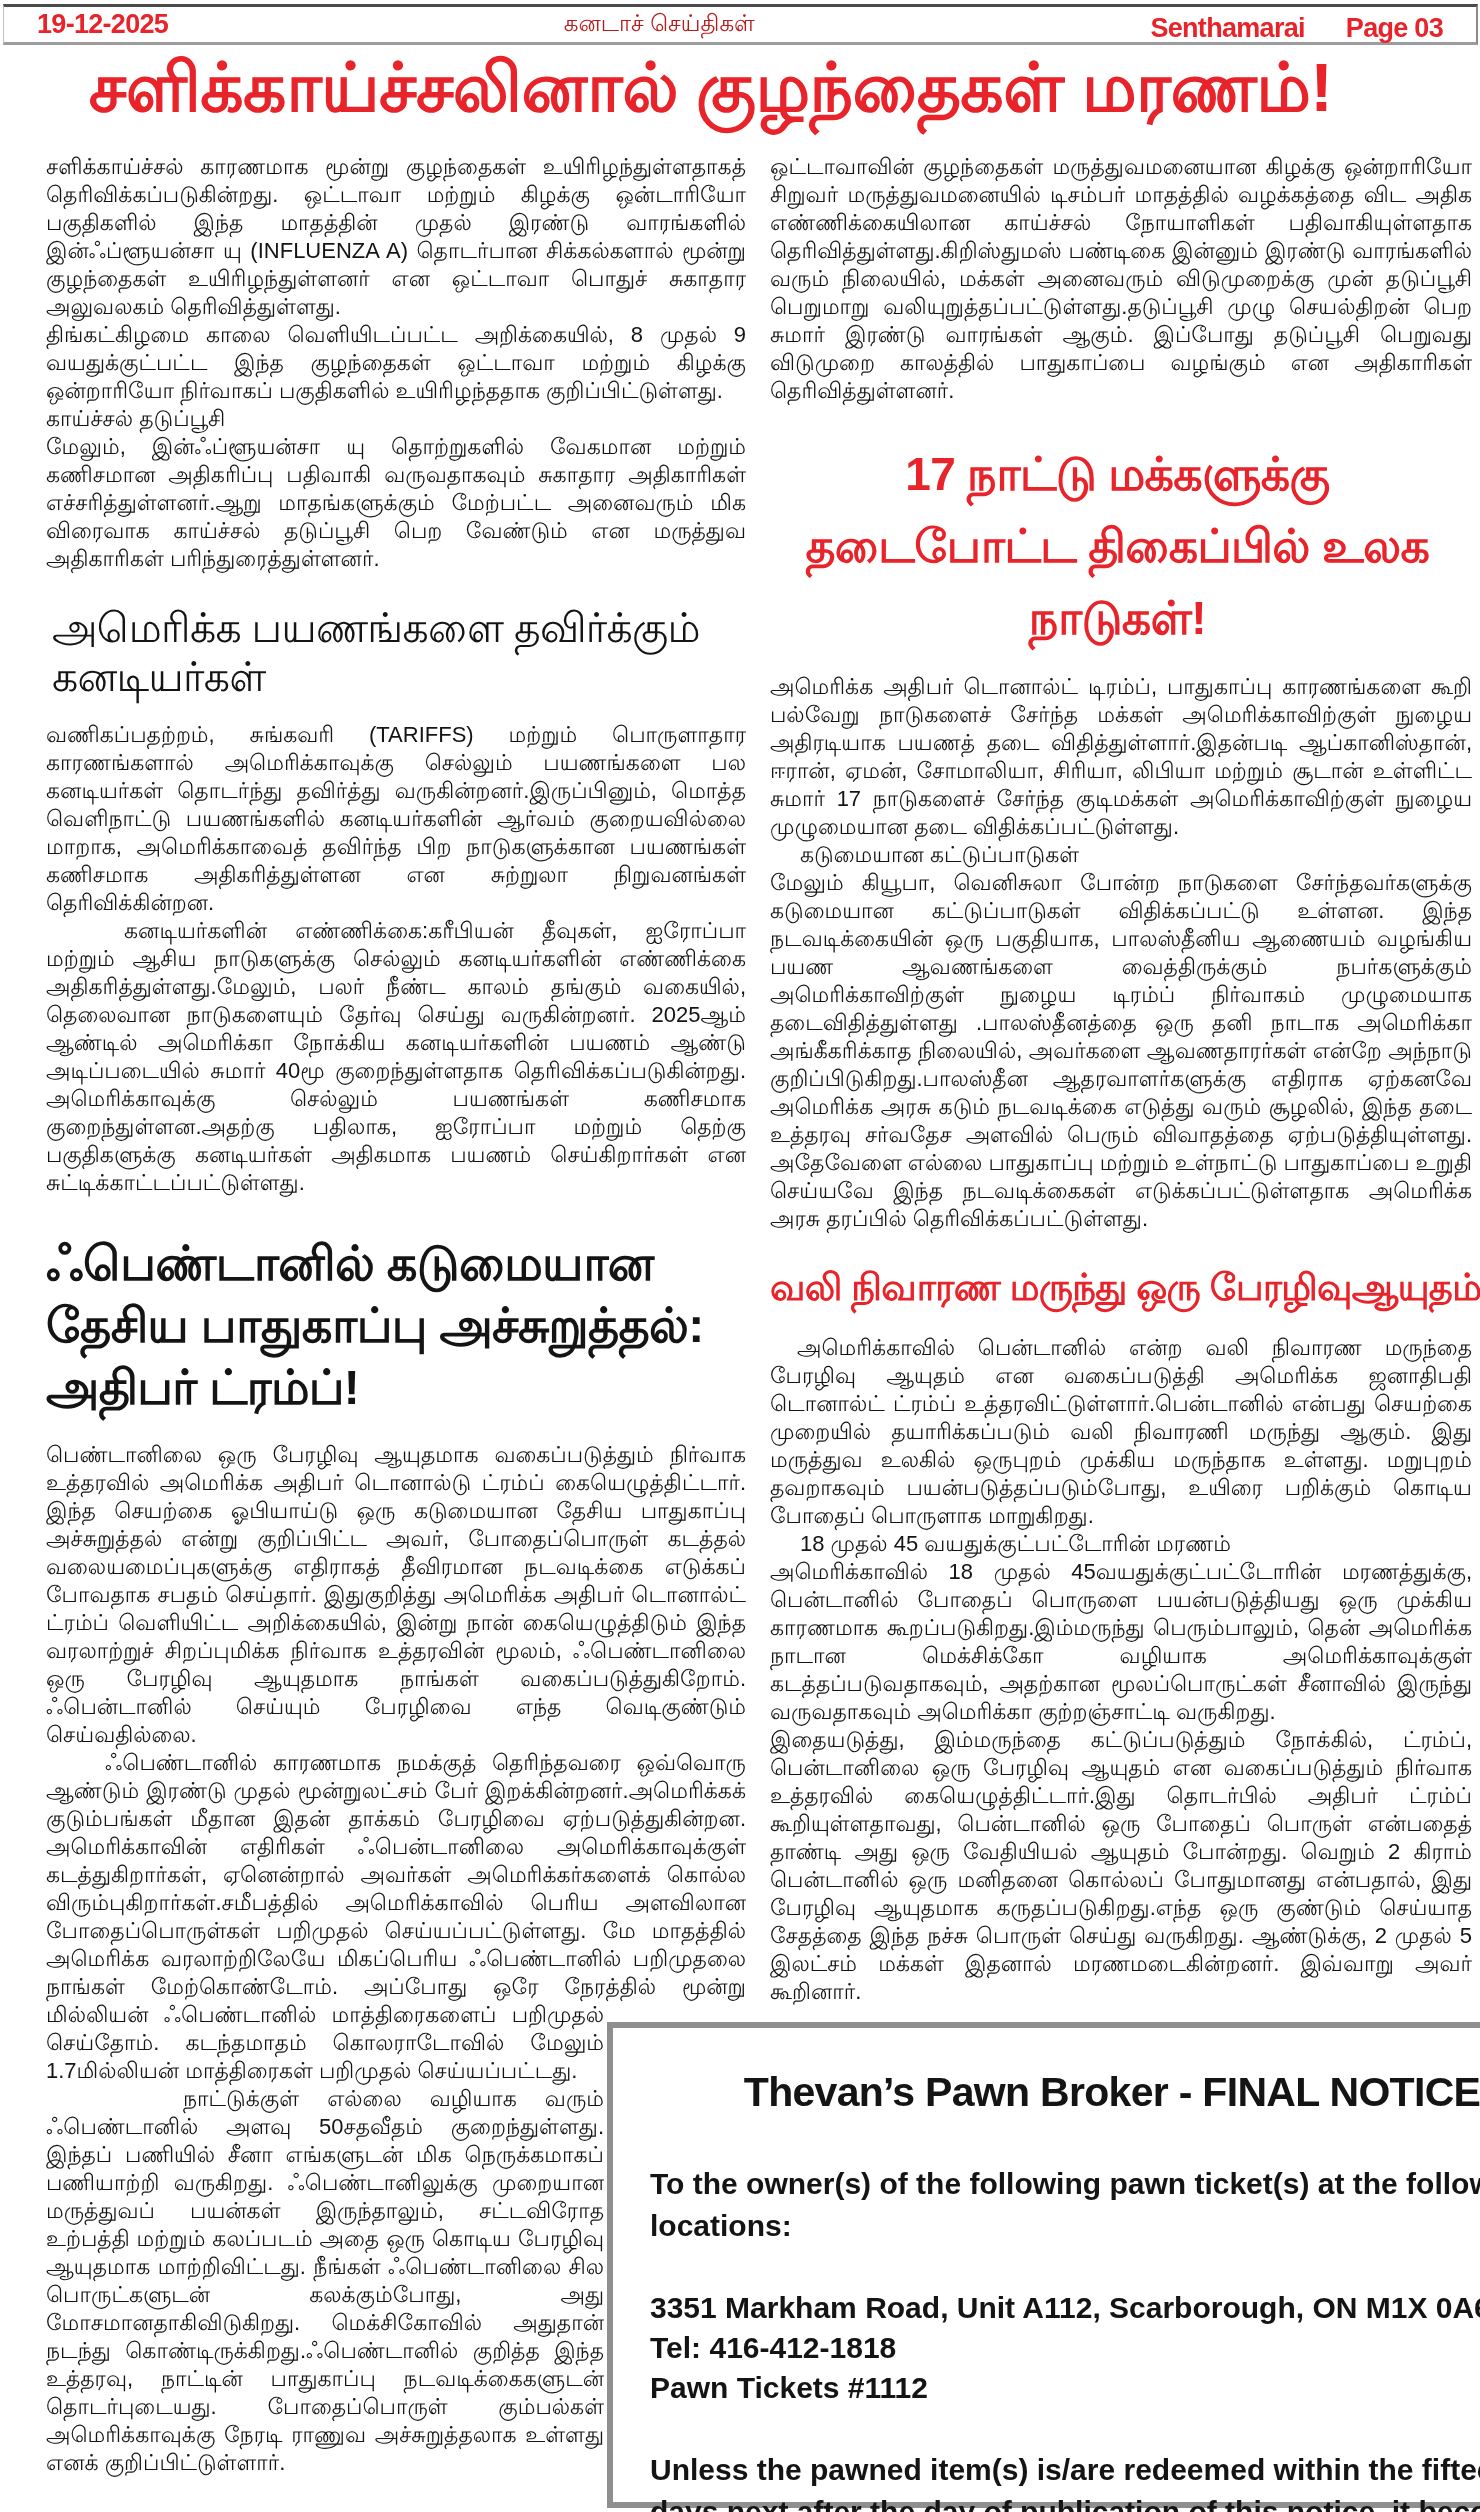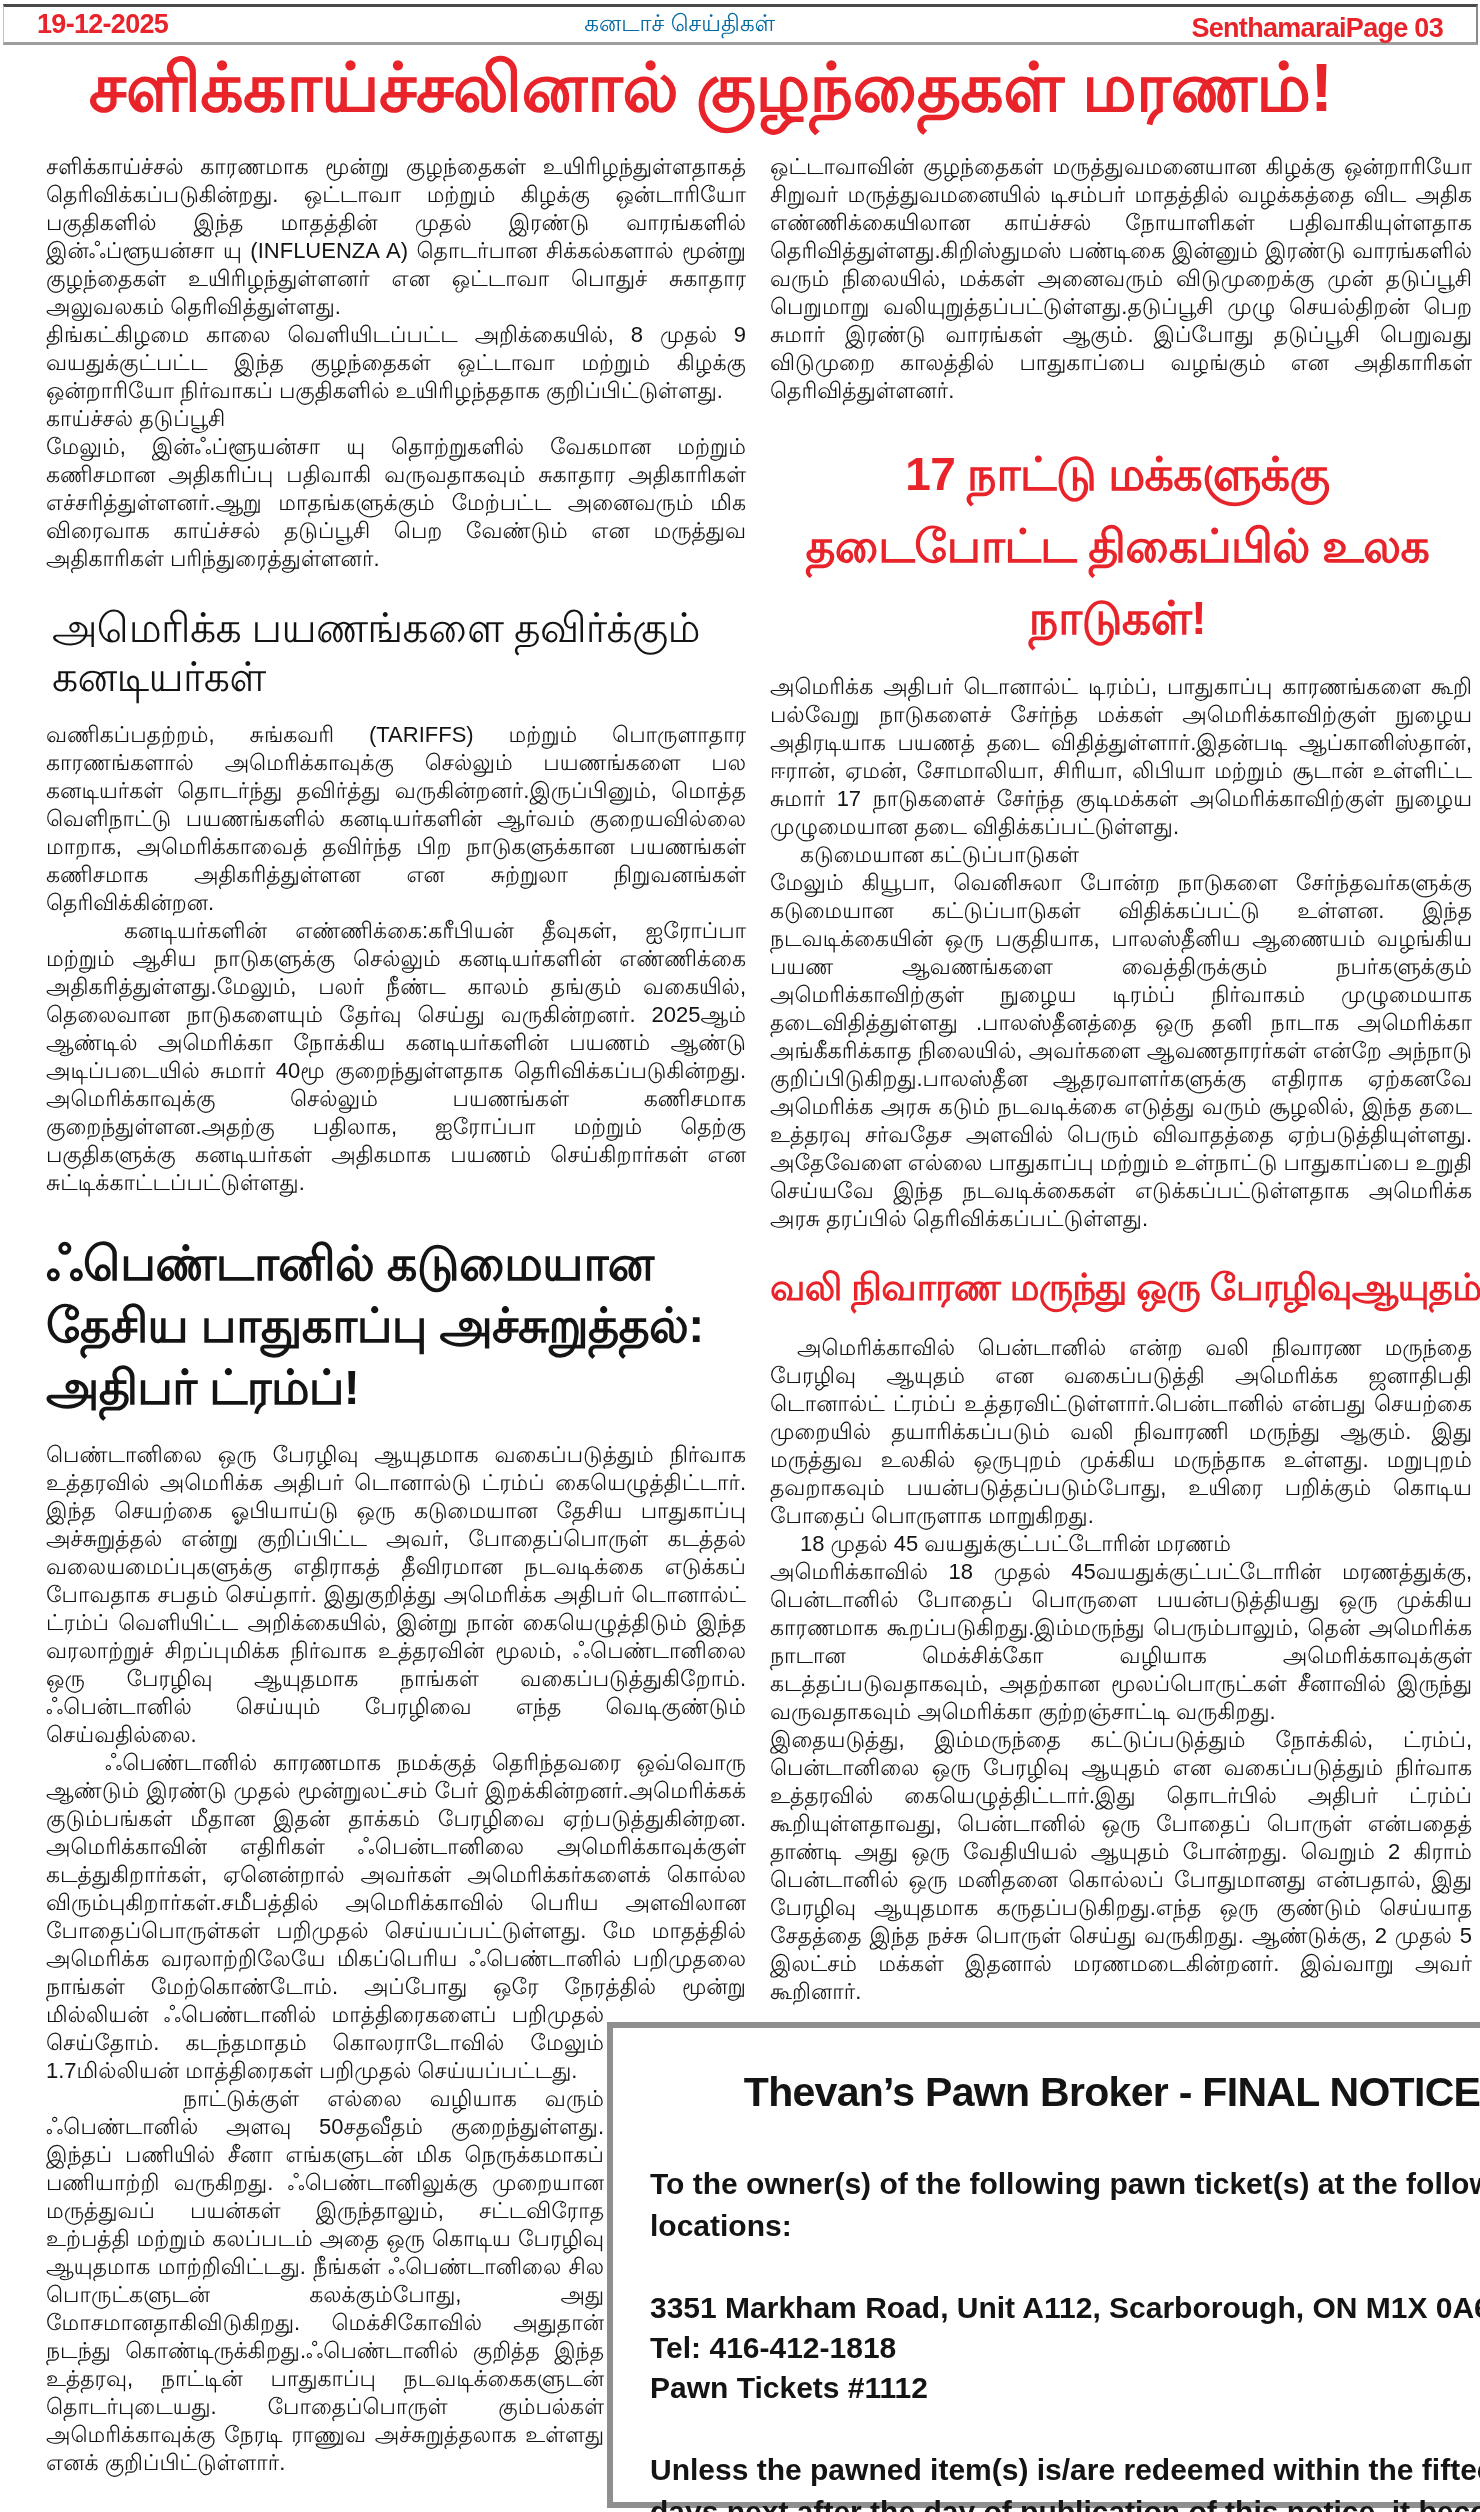--- a/index.html
+++ b/index.html
@@ -24,22 +24,22 @@
     border-bottom:3px solid #9d9d9d;
     border-left:1.5px solid #c2c2c2;
     border-right:2.2px solid #8a8a8a;
     background:#fff;
     display:flex;align-items:center;justify-content:space-between;
     padding:0 33px;
   }
   .hdr-date,.hdr-mast,.hdr-page{
     color:var(--red);font-weight:bold;font-size:27px;letter-spacing:-0.7px;
   }
-  .hdr-center{font-size:23px;color:#0369a1;}
-  .hdr-right{display:flex;margin-top:8px;}
+  .hdr-center{font-size:23px;color:#b91c1c;}
+  .hdr-right{display:flex;gap:41px;margin-top:8px;}
   
   .main-headline{
     position:absolute;top:46px;left:22px;width:1377px;
     text-align:center;
     color:var(--red);font-weight:bold;
     font-size:68px;line-height:83px;
     white-space:nowrap;
     letter-spacing:-0.7px;
   }
   

